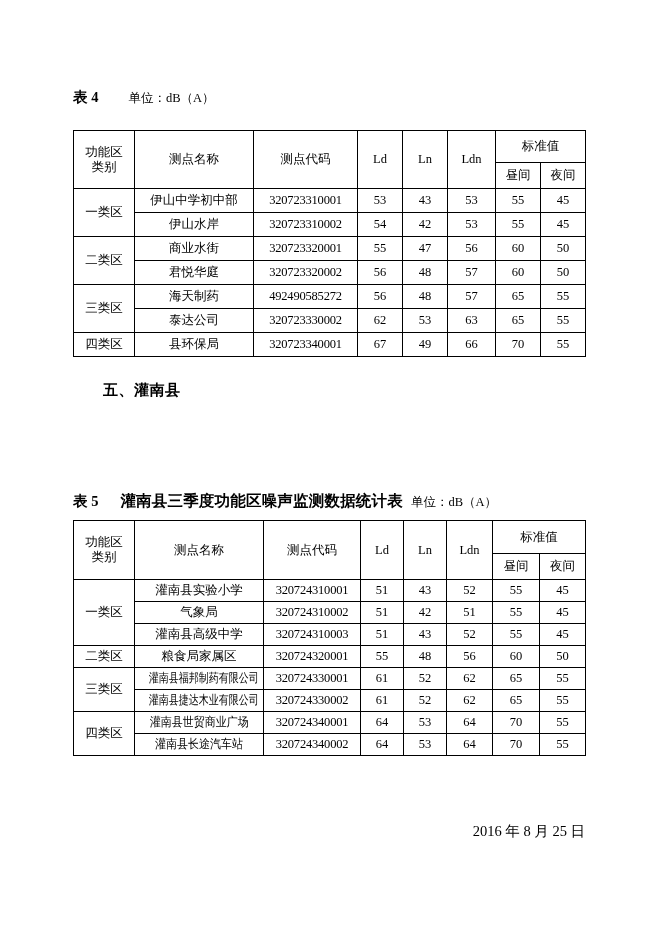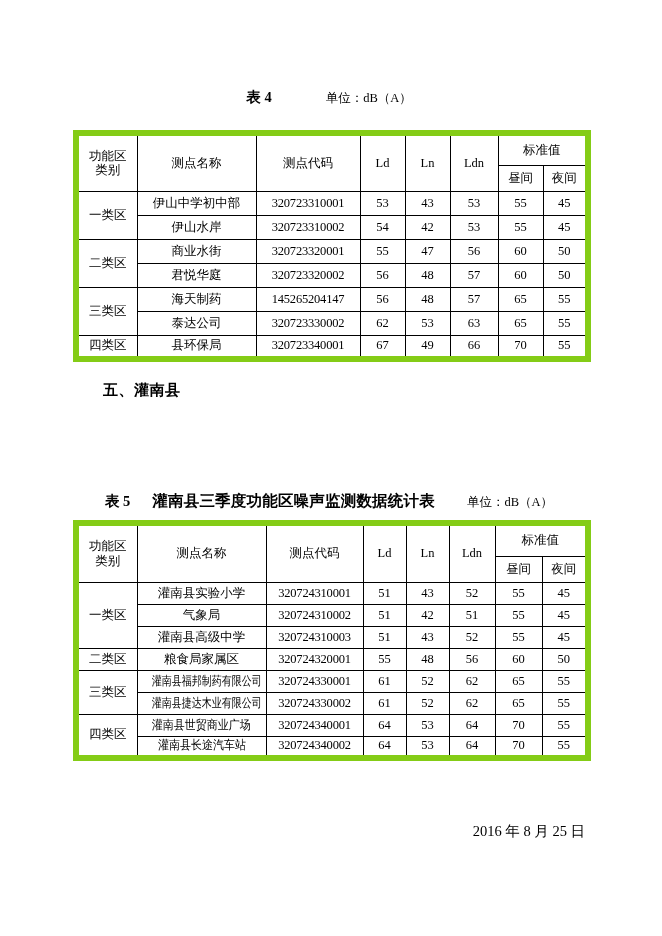--- a/index.html
+++ b/index.html
@@ -20,44 +20,43 @@
     left: 0; top: 0;
     width: 662px;
     height: 936px;
     padding: 0;
   }
 
   
   .caption {
     display: flex;
     align-items: baseline;
-    justify-content: center;
     white-space: nowrap;
   }
   .caption-main {
     font-weight: bold;
     font-size: 15.5px;
     letter-spacing: 0.2px;
   }
   .caption-num {
     font-weight: bold;
     font-size: 14.5px;
     margin-right: 22px;
   }
   .caption-unit {
     font-size: 12.5px;
-    margin-left: 32px;
+    margin-left: 8px;
     font-weight: normal;
   }
 
   
   table.noise {
     border-collapse: collapse;
     table-layout: fixed;
-    border: 6px solid #84cc16;
+    border: 1px solid #84cc16;
   }
   table.noise td,
   table.noise th {
     border: 1px solid #000;
     text-align: center;
     vertical-align: middle;
     font-weight: normal;
     font-size: 12.5px;
     padding: 0;
     line-height: 1.18;
@@ -189,21 +188,21 @@
         <td>56</td>
         <td>48</td>
         <td>57</td>
         <td>60</td>
         <td>50</td>
       </tr>
 
       <tr style="height:24px;">
         <td class="cls" rowspan="2">三类区</td>
         <td class="name">海天制药</td>
-        <td class="code">145265204147</td>
+        <td class="code">492490585272</td>
         <td>56</td>
         <td>48</td>
         <td>57</td>
         <td>65</td>
         <td>55</td>
       </tr>
       <tr style="height:24px;">
         <td class="name">泰达公司</td>
         <td class="code">320723330002</td>
         <td>62</td>

